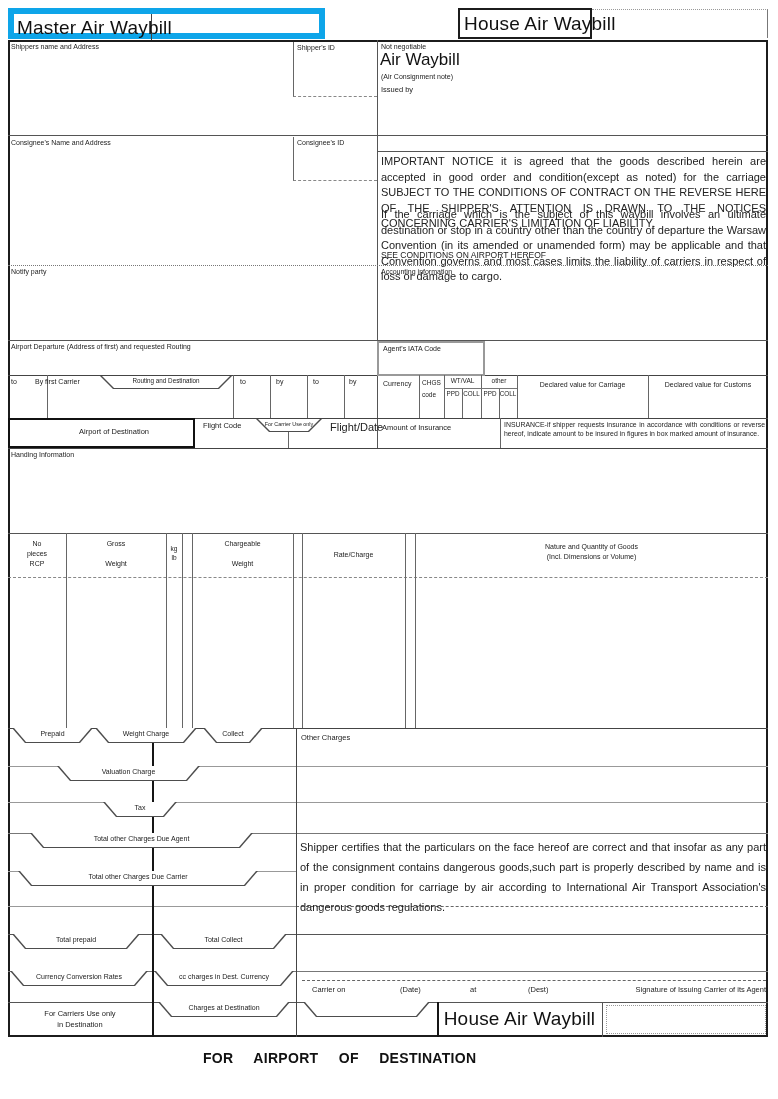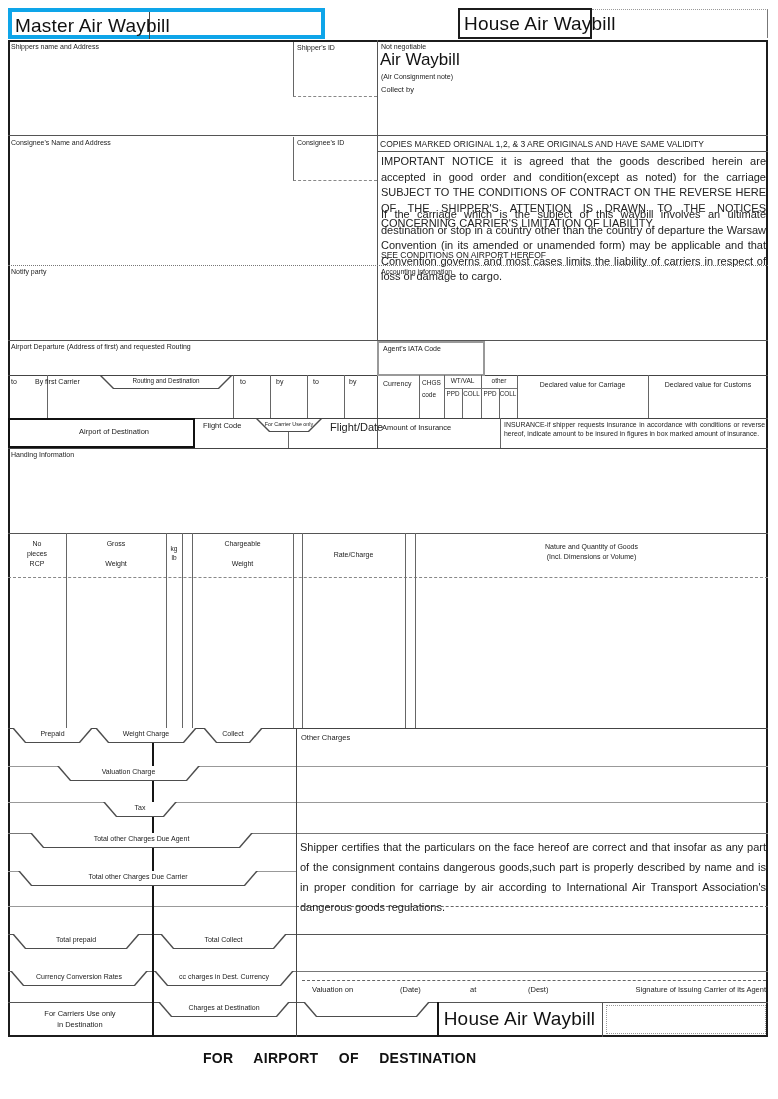--- a/index.html
+++ b/index.html
@@ -23,21 +23,21 @@
       clip-path:polygon(1px 0,calc(100% - 1px) 0,calc(100% - 13px) 100%,13px 100%);}
   .trap .t-lbl{position:absolute;left:0;right:0;top:2px;text-align:center;
       font-size:7px;color:#222;white-space:nowrap;}
   .trap.sm{height:13px;} .trap.sm .t-lbl{font-size:6.3px;top:1px;}
 </style>
 </head>
 <body>
 
 <div class="page">
 
-  <div class="box" style="left:8px;top:8px;width:317px;height:31px;border:4px solid #0ea5e9;">
+  <div class="box" style="left:8px;top:8px;width:317px;height:31px;border:6px solid #0ea5e9;">
     <div class="vl" style="left:137px;top:0;height:27px;border-left:1px solid #444;"></div>
     <div class="abs big" style="left:3px;top:3px;white-space:nowrap;">Master Air Waybill</div>
   </div>
   <div class="box" style="left:458px;top:8px;width:134px;height:31px;border:2px solid #1c1c1c;">
     <div class="abs big" style="left:4px;top:3px;white-space:nowrap;">House Air Waybill</div>
   </div>
   <div class="box" style="left:592px;top:9px;width:176px;height:29px;border-top:1px dotted #999;border-right:1px solid #777;"></div>
 
   <div class="box" style="left:8px;top:40px;width:760px;height:997px;border:2px solid #1c1c1c;"></div>
 
@@ -62,27 +62,26 @@
   <div class="hl-dash" style="left:302px;top:980px;width:464px;"></div>
   <div class="hl" style="left:8px;top:1002px;width:760px;border-top-color:#555;"></div>
 
   <div class="lbl" style="left:11px;top:43px;">Shippers name and Address</div>
   <div class="box" style="left:293px;top:42px;width:84px;height:55px;border-left:1px solid #666;border-bottom:1px dashed #888;"></div>
   <div class="lbl" style="left:297px;top:44px;">Shipper's ID</div>
 
   <div class="lbl" style="left:381px;top:43px;">Not negotiable</div>
   <div class="abs" style="left:380px;top:50px;font-size:17px;color:#111;">Air Waybill</div>
   <div class="lbl" style="left:381px;top:73px;">(Air Consignment note)</div>
-  <div class="lbl" style="left:381px;top:85px;font-size:7.5px;">Collect by</div>
+  <div class="lbl" style="left:381px;top:85px;font-size:7.5px;">Issued by</div>
 
   <div class="lbl" style="left:11px;top:139px;">Consignee's Name and Address</div>
   <div class="box" style="left:293px;top:137px;width:84px;height:44px;border-left:1px solid #666;border-bottom:1px dashed #888;"></div>
   <div class="lbl" style="left:297px;top:139px;">Consignee's ID</div>
 
-  <div class="abs" style="left:380px;top:139px;width:390px;font-size:8.5px;white-space:nowrap;color:#1a1a1a;">COPIES MARKED ORIGINAL 1,2, &amp; 3 ARE ORIGINALS AND HAVE SAME VALIDITY</div>
   <div class="hl" style="left:377px;top:151px;width:391px;border-top-color:#555;"></div>
   <div class="para" style="left:381px;top:154px;width:385px;">IMPORTANT NOTICE it is agreed that the goods described herein are accepted in good order and condition(except as noted) for the carriage SUBJECT TO THE CONDITIONS OF CONTRACT ON THE REVERSE HERE OF THE SHIPPER'S ATTENTION IS DRAWN TO THE NOTICES CONCERNING CARRIER'S LIMITATION OF LIABILITY.</div>
   <div class="para" style="left:381px;top:207px;width:385px;">If the carriage which is the subject of this waybill involves an ultimate destination or stop in a country other than the  country  of departure the Warsaw Convention (in its amended or unamended form) may be applicable and that Convention governs and most cases limits the liability of carriers in respect of loss or damage to cargo.</div>
   <div class="abs" style="left:381px;top:250px;font-size:8.5px;color:#1a1a1a;">SEE CONDITIONS ON AIRPORT HEREOF</div>
 
   <div class="lbl" style="left:11px;top:268px;">Notify party</div>
   <div class="lbl" style="left:381px;top:268px;">Accounting information</div>
 
   <div class="lbl" style="left:11px;top:343px;">Airport Departure (Address of first) and requested Routing</div>
   <div class="box" style="left:377px;top:341px;width:108px;height:35px;border:2px solid #999;"></div>
@@ -221,21 +220,21 @@
     <div class="t-bg"></div>
       <div class="t-fg"></div>
     <div class="t-lbl">Currency Conversion Rates</div>
   </div>
   <div class="trap" style="left:154px;top:971px;width:140px;">
     <div class="t-bg"></div>
       <div class="t-fg"></div>
     <div class="t-lbl">cc charges in Dest. Currency</div>
   </div>
 
-  <div class="lbl" style="left:312px;top:985px;font-size:7.5px;">Valuation on</div>
+  <div class="lbl" style="left:312px;top:985px;font-size:7.5px;">Carrier on</div>
   <div class="lbl" style="left:400px;top:985px;font-size:7.5px;">(Date)</div>
   <div class="lbl" style="left:470px;top:985px;font-size:7.5px;">at</div>
   <div class="lbl" style="left:528px;top:985px;font-size:7.5px;">(Dest)</div>
   <div class="abs" style="left:590px;top:985px;width:176px;font-size:7.5px;text-align:right;white-space:nowrap;">Signature of Issuing Carrier of its Agent</div>
 
   <div class="lbl-c" style="left:8px;top:1009px;width:144px;font-size:7.5px;">For Carriers Use only</div>
   <div class="lbl-c" style="left:8px;top:1020px;width:144px;font-size:7.5px;">in Destination</div>
   <div class="trap" style="left:158px;top:1002px;width:132px;">
     <div class="t-bg"></div>
       <div class="t-fg"></div>

